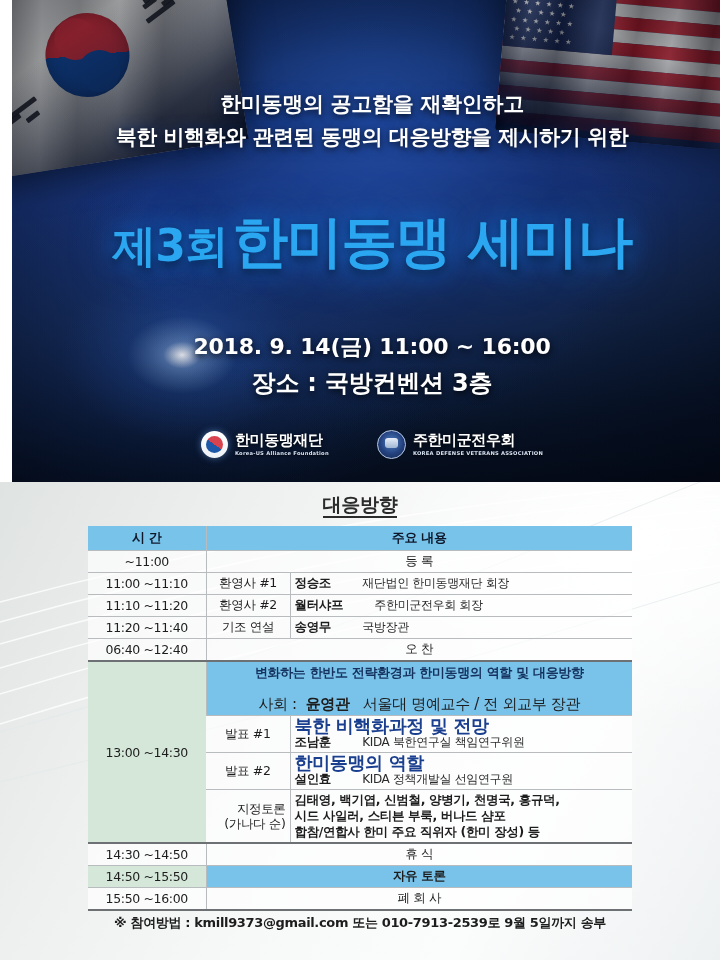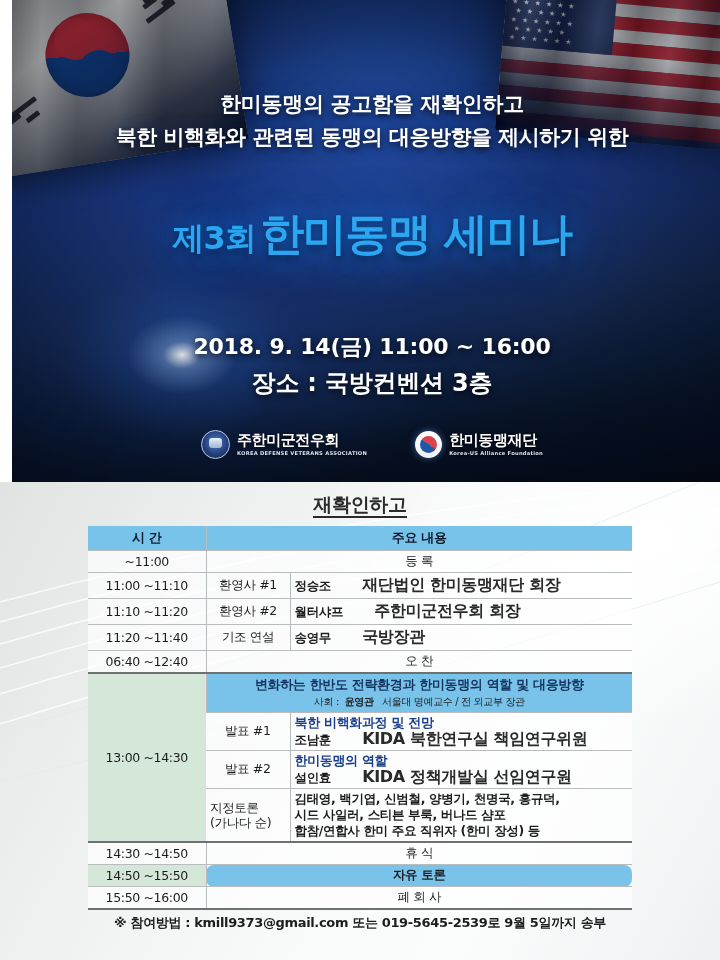--- a/index.html
+++ b/index.html
@@ -86,22 +86,22 @@
   }
   .subtitle .l1{font-size:21px;line-height:32px;letter-spacing:-.3px;}
   .subtitle .l2{font-size:21px;line-height:34px;letter-spacing:-.5px;}
 
   .maintitle{
     position:absolute;left:0;right:0;top:205px;text-align:center;
     white-space:nowrap;
     color:#2aa7f0;font-weight:bold;letter-spacing:-1px;
     text-shadow:0 0 22px rgba(20,110,220,.9), 0 3px 10px rgba(0,0,0,.8), 0 0 46px rgba(40,130,255,.55);
   }
-  .maintitle .small{font-size:32px;}
-  .maintitle .big{font-size:44px;letter-spacing:-1.5px;}
+  .maintitle .small{font-size:44px;}
+  .maintitle .big{font-size:56px;letter-spacing:-1.5px;}
 
   .datetime{
     position:absolute;left:0;right:0;top:332px;text-align:center;
     color:#ffffff;font-weight:bold;font-size:22px;letter-spacing:-.2px;
     text-shadow:0 2px 7px rgba(0,0,0,.9);
   }
   .venue{
     position:absolute;left:0;right:0;top:367px;text-align:center;
     color:#ffffff;font-weight:bold;font-size:24px;letter-spacing:-.2px;
     text-shadow:0 2px 7px rgba(0,0,0,.9);
@@ -174,34 +174,34 @@
     background:#77c3e9 !important;color:#0f172a;font-weight:bold;
     text-align:center;font-size:13px;height:20px;
     border-bottom:1px solid #8fa9b8;
   }
   .t-time{text-align:center;white-space:nowrap;}
   .c-center{text-align:center;}
   .bold{font-weight:bold;}
   .row-h{height:19px;}
 
   .green{background:#d4e7d8 !important;}
-  .blue{background:#79c3ea !important;border-radius:8px;}
+  .blue{background:#79c3ea !important;}
   .sess-hd{
     background:#79c3ea !important;text-align:center;font-weight:bold;
     color:#15325e;font-size:13px;line-height:17px;padding:3px 4px 4px;
   }
   .sess-hd .mod{
-    display:block;font-size:10px;font-weight:normal;color:#1d1d1d;margin-top:0;
+    display:block;font-size:15px;font-weight:normal;color:#1d1d1d;margin-top:15px;
   }
   .sess-hd .mod b{font-weight:bold;}
-  .ptitle{color:#1a3f8f;font-weight:bold;font-size:13px;line-height:16px;}
+  .ptitle{color:#1a3f8f;font-weight:bold;font-size:18px;line-height:16px;}
   .pname{font-weight:bold;font-size:12.5px;}
-  .paff{font-size:16px;color:#2a2a2a;font-weight:bold;}
+  .paff{font-size:12px;color:#2a2a2a;}
   .pline{line-height:16px;}
-  .pan-label{text-align:left;line-height:15px;font-size:12.5px;}
+  .pan-label{text-align:right;line-height:15px;font-size:12.5px;}
   .thick-bot{border-bottom:2px solid #6d7174;}
   .nm{border-bottom:none !important;}
 
   .footnote{
     position:absolute;left:0;right:0;top:432px;text-align:center;
     font-size:13px;font-weight:bold;color:#1d1d1d;letter-spacing:-.35px;
   }
 </style>
 </head>
 <body>
@@ -262,31 +262,31 @@
     <div class="maintitle">
       <span class="small">제3회</span>
       <span class="big">한미동맹 세미나</span>
     </div>
 
     <div class="datetime">2018. 9. 14(금) 11:00 ~ 16:00</div>
     <div class="venue">장소 : 국방컨벤션 3층</div>
 
     <div class="logos">
       <div class="logo">
+        <div class="logo-mark lm-kuaf"></div>
+        <div class="logo-txt">
+          <div class="logo-ko">한미동맹재단</div>
+          <div class="logo-en">Korea-US Alliance Foundation</div>
+        </div>
+      </div>
+      <div class="logo">
         <div class="logo-mark lm-kdva"></div>
         <div class="logo-txt">
           <div class="logo-ko">주한미군전우회</div>
           <div class="logo-en">KOREA DEFENSE VETERANS ASSOCIATION</div>
-        </div>
-      </div>
-      <div class="logo">
-        <div class="logo-mark lm-kuaf"></div>
-        <div class="logo-txt">
-          <div class="logo-ko">한미동맹재단</div>
-          <div class="logo-en">Korea-US Alliance Foundation</div>
         </div>
       </div>
     </div>
   </div>
 
   <div class="prog">
     <svg class="swoosh" width="720" height="478" viewBox="0 0 720 478">
       <g fill="none" stroke="#ffffff" stroke-width="1.6" opacity=".9">
         <path d="M720,2 C540,10 300,40 0,120"></path>
         <path d="M720,14 C540,24 300,56 0,140"></path>
@@ -295,21 +295,21 @@
         <path d="M720,62 C555,78 315,116 0,212"></path>
         <path d="M720,84 C560,100 320,142 0,242"></path>
       </g>
       <g fill="none" stroke="#e2e8ea" stroke-width="1.1" opacity=".75">
         <path d="M700,0 C520,70 360,150 0,250"></path>
         <path d="M720,100 C560,150 330,220 0,300"></path>
       </g>
     </svg>
 
     <div class="prog-title">
-      <span>재확인하고</span>
+      <span>대응방향</span>
     </div>
 
     <table class="tbl">
       <colgroup>
         <col style="width:118px">
         <col style="width:84px">
         <col style="width:342px">
       </colgroup>
       <tbody>
         <tr class="hdr">
@@ -417,15 +417,15 @@
           <td class="c-center blue bold" colspan="2">자유 토론</td>
         </tr>
 
         <tr class="row-h thick-bot">
           <td class="t-time">15:50 ~16:00</td>
           <td class="c-center" colspan="2">폐 회 사</td>
         </tr>
       </tbody>
     </table>
 
-    <div class="footnote">※ 참여방법 : kmill9373@gmail.com 또는 019-5645-2539로 9월 5일까지 송부</div>
+    <div class="footnote">※ 참여방법 : kmill9373@gmail.com 또는 010-7913-2539로 9월 5일까지 송부</div>
   </div>
 </div>
 
 </body></html>

